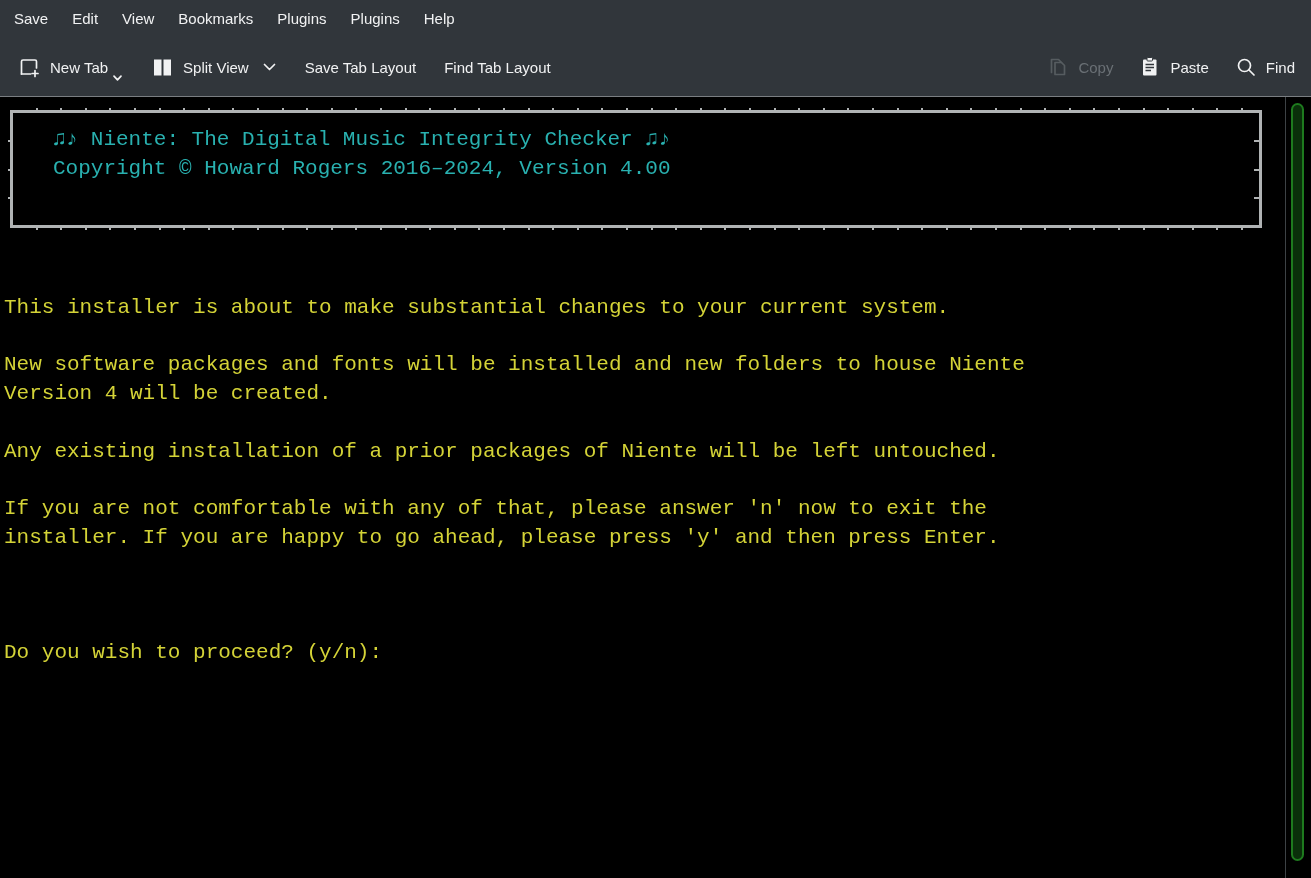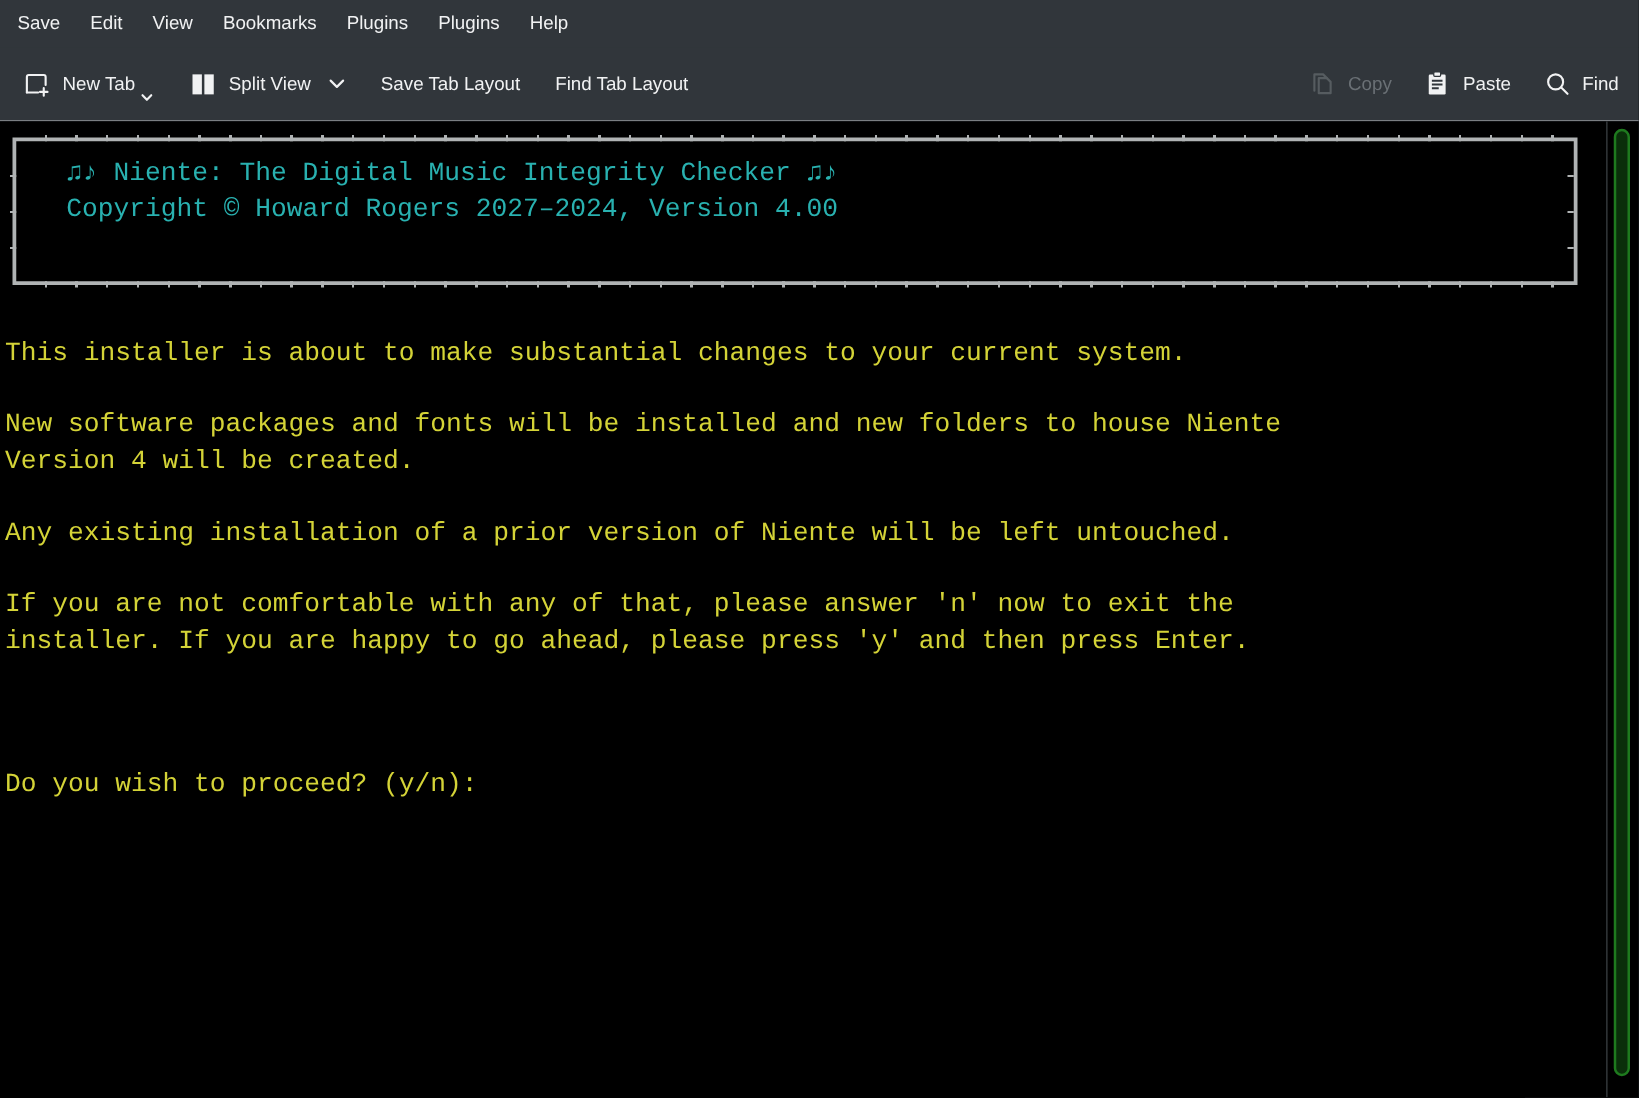--- a/index.html
+++ b/index.html
@@ -36,21 +36,21 @@
   .mini-chevron{margin-left:-5px;margin-top:22px;}
   .stroke-ic{stroke:var(--chrome-text);fill:none;stroke-width:1.7;stroke-linecap:round;stroke-linejoin:round;}
   .stroke-ic-dis{stroke:var(--icon-disabled);fill:none;stroke-width:1.7;stroke-linecap:round;stroke-linejoin:round;}
 
   
   .terminal{flex:1;position:relative;background:var(--terminal-bg);overflow:hidden;}
   .tline{position:absolute;left:4px;white-space:pre;
          font-family:"Liberation Mono","DejaVu Sans Mono",monospace;
          font-size:21px;line-height:28.8px;letter-spacing:0;}
   .cyan{color:var(--terminal-cyan);}
-  .yellow{color:var(--terminal-yellow);}
+  .yellow{color:var(--terminal-yellow);margin-top:24px;}
 
   .banner-box{position:absolute;left:10px;top:13px;width:1252px;height:118px;
               border:3px solid var(--box-border);}
   .tick{position:absolute;pointer-events:none;}
   .tick-top{left:0;right:0;top:-5px;height:5px;
     background:repeating-linear-gradient(90deg,transparent 0 22.6px,var(--box-border) 22.6px 24.6px);}
   .tick-bottom{left:0;right:0;bottom:-5px;height:5px;
     background:repeating-linear-gradient(90deg,transparent 0 22.6px,var(--box-border) 22.6px 24.6px);}
   .tick-left{top:0;bottom:0;left:-5px;width:5px;
     background:repeating-linear-gradient(180deg,transparent 0 26.8px,var(--box-border) 26.8px 28.8px);}
@@ -143,26 +143,26 @@
   <div class="terminal">
 
     <div class="banner-box">
       <div class="tick tick-top"></div>
       <div class="tick tick-bottom"></div>
       <div class="tick tick-left"></div>
       <div class="tick tick-right"></div>
     </div>
 
     <div class="tline cyan" style="top:29px;left:53px">♫♪ Niente: The Digital Music Integrity Checker ♫♪</div>
-    <div class="tline cyan" style="top:58px;left:53px">Copyright © Howard Rogers 2027–2024, Version 4.00</div>
+    <div class="tline cyan" style="top:58px;left:53px">Copyright © Howard Rogers 2016–2024, Version 4.00</div>
 
     <div class="tline yellow" style="top:173px">This installer is about to make substantial changes to your current system.</div>
     <div class="tline yellow" style="top:230px">New software packages and fonts will be installed and new folders to house Niente</div>
     <div class="tline yellow" style="top:259px">Version 4 will be created.</div>
-    <div class="tline yellow" style="top:317px">Any existing installation of a prior version of Niente will be left untouched.</div>
+    <div class="tline yellow" style="top:317px">Any existing installation of a prior packages of Niente will be left untouched.</div>
     <div class="tline yellow" style="top:403px">installer. If you are happy to go ahead, please press 'y' and then press Enter.</div>
     <div class="tline yellow" style="top:374px">If you are not comfortable with any of that, please answer 'n' now to exit the</div>
     <div class="tline yellow" style="top:518px">Do you wish to proceed? (y/n):</div>
 
     <div class="scroll-lane-divider"></div>
     <div class="scrollbar-thumb"></div>
   </div>
 
 </div>
 

